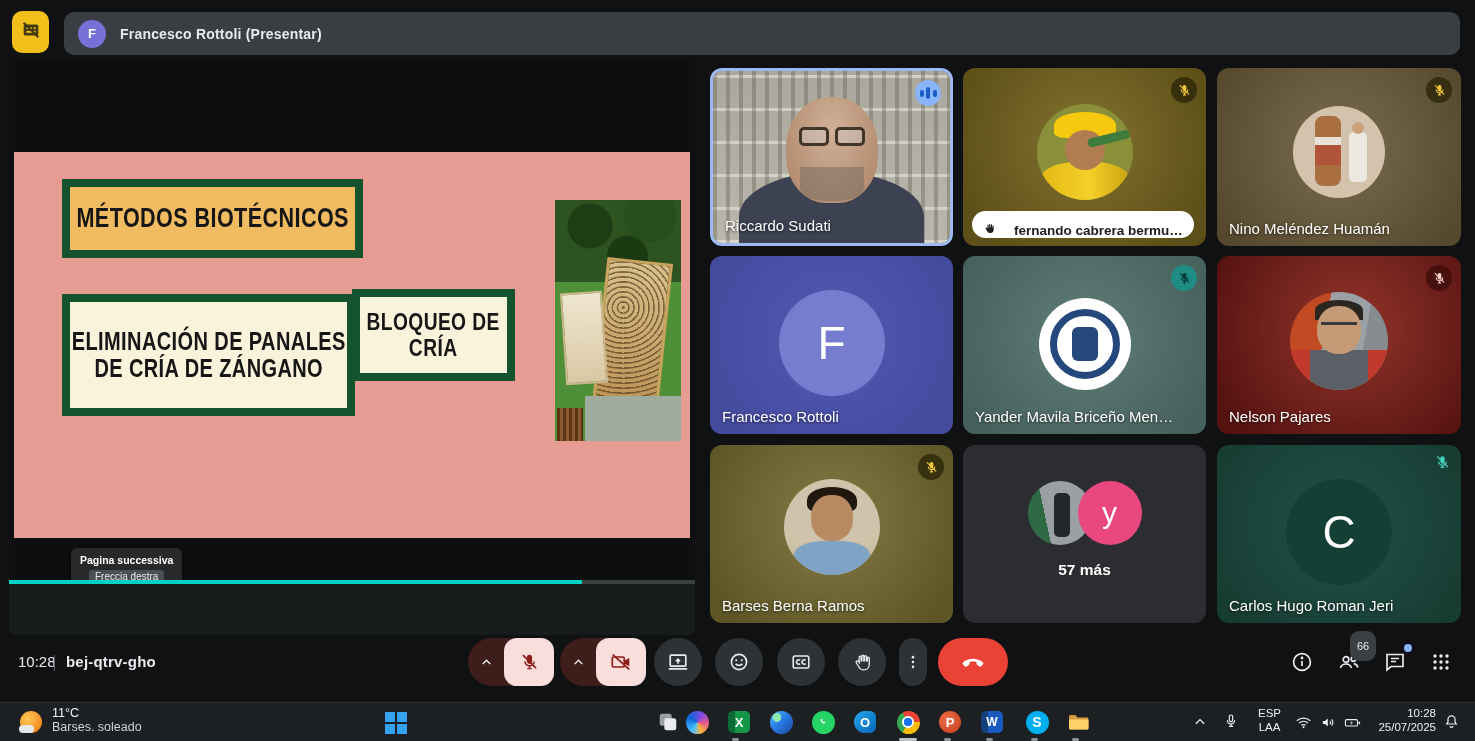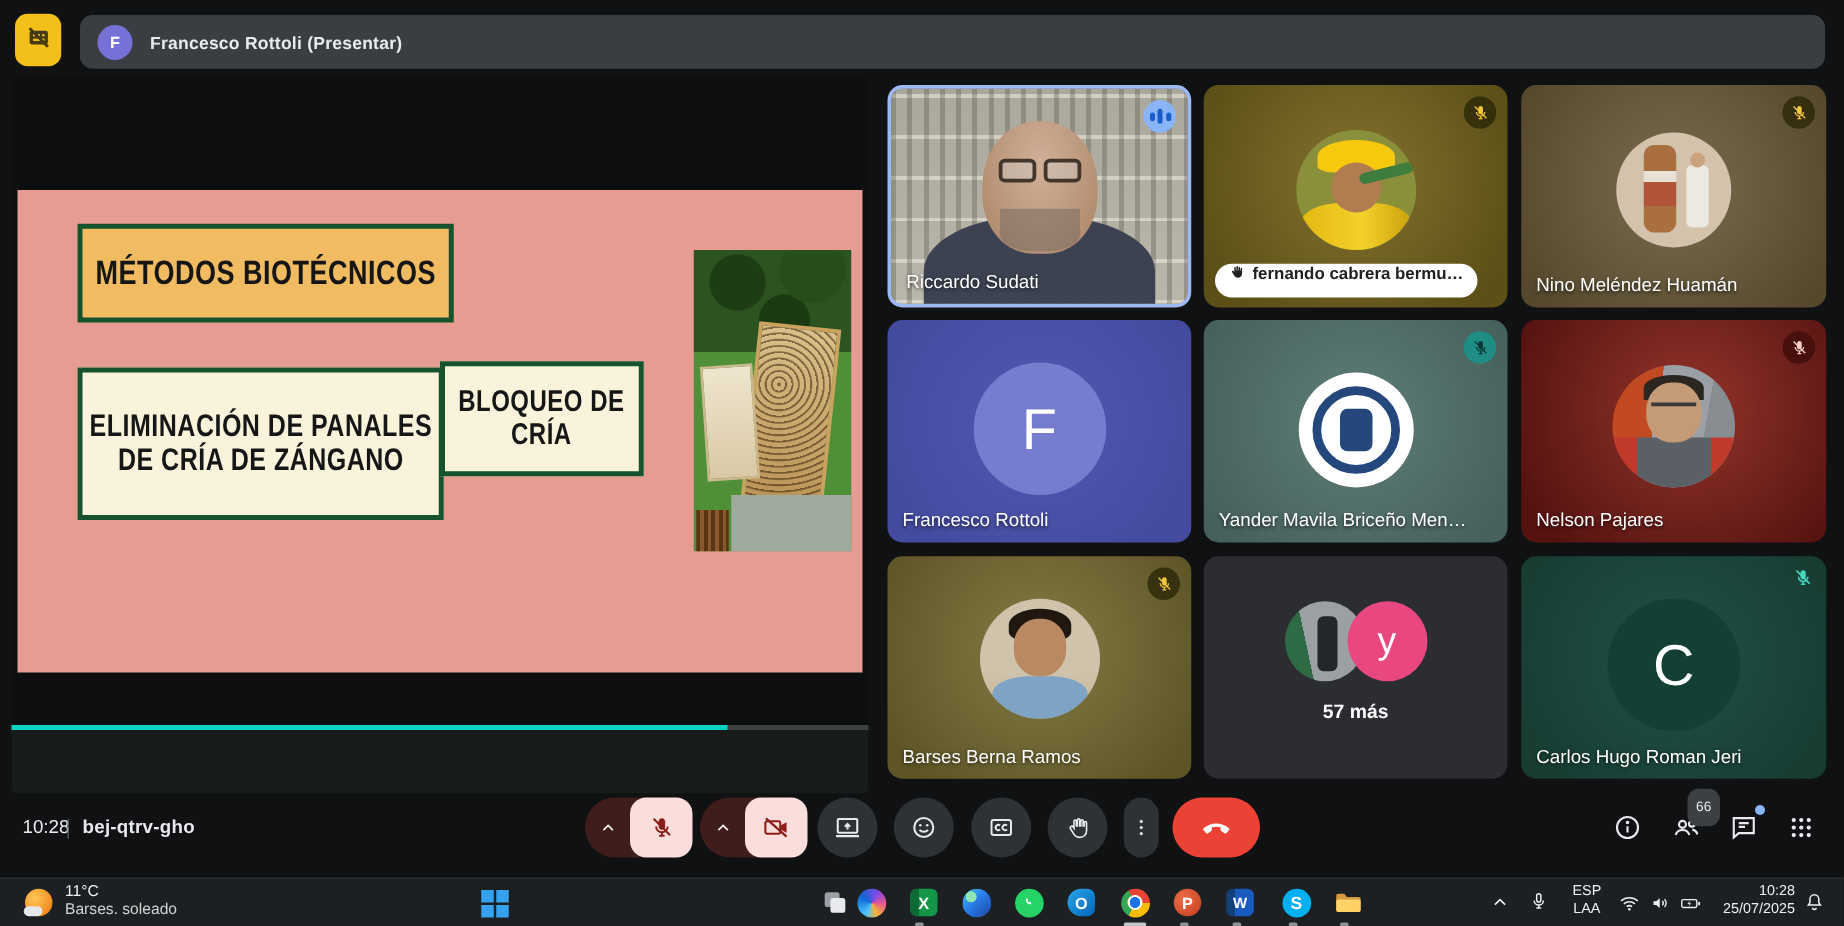--- a/index.html
+++ b/index.html
@@ -9,21 +9,21 @@
 
   
   .ybadge{left:12px;top:11px;width:37px;height:42px;border-radius:10px;background:#f2bf1b;display:flex;align-items:center;justify-content:center;color:#453b12}
   .presenterbar{left:64px;top:12px;width:1396px;height:43px;border-radius:10px;background:#3a3e43;display:flex;align-items:center;padding-left:14px;gap:14px}
   .pavatar{width:28px;height:28px;border-radius:50%;background:#7571d6;color:#fff;font-size:13px;font-weight:700;display:flex;align-items:center;justify-content:center}
   .plabel{color:#e9eaed;font-size:14px;font-weight:700;letter-spacing:.2px}
 
   
   .stage{left:9px;top:62px;width:686px;height:573px;background:#0c0e0f;border-radius:6px;overflow:hidden}
   .slide{left:5px;top:90px;width:676px;height:386px;background:#e69b93}
-  .sbox{position:absolute;border:4px solid #14532d;display:block}
+  .sbox{position:absolute;border:8px solid #14532d;display:block}
   .titlebox{left:48px;top:27px;width:301px;height:79px;background:#f0bb61}
   .box1{left:48px;top:142px;width:293px;height:122px;background:#f8f3da}
   .box2{left:338px;top:137px;width:163px;height:92px;background:#f8f3da}
   .box3{left:242px;top:279px;width:251px;height:79px;background:#f8f3da}
   .cwrap{position:absolute;inset:0;display:flex;align-items:center;justify-content:center;overflow:hidden}
   .ctext{flex:none;width:124%;text-align:center;transform:scaleX(.8);font-weight:800;color:#161616;line-height:1.1;letter-spacing:.5px}
   .fz27{font-size:27px}.fz25{font-size:25px}.fz24{font-size:24px}.fz26{font-size:26px}
   .photo{left:541px;top:48px;width:126px;height:241px;background:linear-gradient(#2c5320 0 34%,#4f8f38 34% 100%);overflow:hidden}
   .bush{position:absolute;left:-10px;top:-14px;width:150px;height:100px;background:radial-gradient(circle at 30% 40%,#1e3d14 0 22px,transparent 23px),radial-gradient(circle at 70% 30%,#274d1a 0 26px,transparent 27px),radial-gradient(circle at 55% 70%,#1a3a12 0 20px,transparent 21px)}
   .frame1{position:absolute;left:44px;top:60px;width:66px;height:158px;background:repeating-radial-gradient(circle at 30% 30%,rgba(60,35,10,.55) 0 1px,transparent 2px 5px),linear-gradient(#d9c08a,#b98f52);border:3px solid #caa35f;transform:rotate(6deg)}
@@ -53,21 +53,21 @@
   .lens{width:30px;height:19px;border:3px solid #41362c;border-radius:5px;background:rgba(210,215,220,.35)}
   .speakbadge{background:#8ab4f8;gap:2.5px}
   .sbbar{width:4px;border-radius:2px;background:#1a5dc8}
 
   .t2{left:963px;top:68px;background:radial-gradient(circle at 50% 42%,#837330,#5c4f17 85%)}
   .fernava{top:36px;width:96px;height:96px;background:#8a8f3a}
   .fcap{position:absolute;left:17px;top:8px;width:62px;height:26px;background:#f6c80e;border-radius:50% 50% 20% 20%}
   .fface{position:absolute;left:28px;top:26px;width:40px;height:40px;background:#b07c50;border-radius:50%}
   .fshirt{position:absolute;left:4px;top:58px;width:88px;height:40px;background:linear-gradient(90deg,#e3b912,#f4d02a 55%,#caa30e);border-radius:40% 40% 0 0}
   .fleaf{position:absolute;left:50px;top:30px;width:44px;height:9px;background:#3e7d3e;border-radius:5px;transform:rotate(-14deg)}
-  .handpill{position:absolute;left:9px;bottom:8px;height:27px;border-radius:14px;background:#fff;display:flex;align-items:flex-start;gap:6px;padding:0 11px;color:#202124;font-size:13.5px;font-weight:600;white-space:nowrap}
+  .handpill{position:absolute;left:9px;bottom:8px;height:27px;border-radius:14px;background:#fff;display:flex;align-items:flex-end;gap:18px;padding:0 11px;color:#202124;font-size:13.5px;font-weight:600;white-space:nowrap}
   .darkmic{background:rgba(42,37,7,.78);color:#f3c73c}
 
   .t3{left:1217px;top:68px;width:244px;background:radial-gradient(circle at 50% 45%,#7a6d4e,#55482d 90%)}
   .ninoava{top:38px;width:92px;height:92px;background:#d3c3ac}
   .statue{position:absolute;left:22px;top:10px;width:26px;height:70px;background:linear-gradient(#a96f3f 0 30%,#e8e2d6 30% 42%,#b0543a 42% 70%,#a96f3f 70%);border-radius:8px}
   .nfig{position:absolute;left:56px;top:26px;width:18px;height:50px;background:#ece9e2;border-radius:5px}
   .nhead{position:absolute;left:59px;top:16px;width:12px;height:12px;background:#caa27c;border-radius:50%}
 
   .t4{left:710px;top:256px;background:radial-gradient(circle at 50% 45%,#5058b3,#444b9e 85%)}
   .initcircle{top:34px;width:106px;height:106px;display:flex;align-items:center;justify-content:center;color:#fff;font-size:46px;font-weight:400}
@@ -177,20 +177,24 @@
     </div>
     <div class="abs photo">
       <div class="bush"></div>
       <div class="frame1"></div>
       <div class="frame2"></div>
       <div class="hivebase"></div>
       <div class="combedge"></div>
     </div>
   </div>
 
+  <div class="abs tooltip">
+    <div class="ttl">Pagina successiva</div>
+    <div class="tkey">Freccia destra</div>
+  </div>
 
   <div class="abs progress">
       <div class="pfill"></div>
     </div>
 
   <div class="abs pbar">
     
     
     
     

